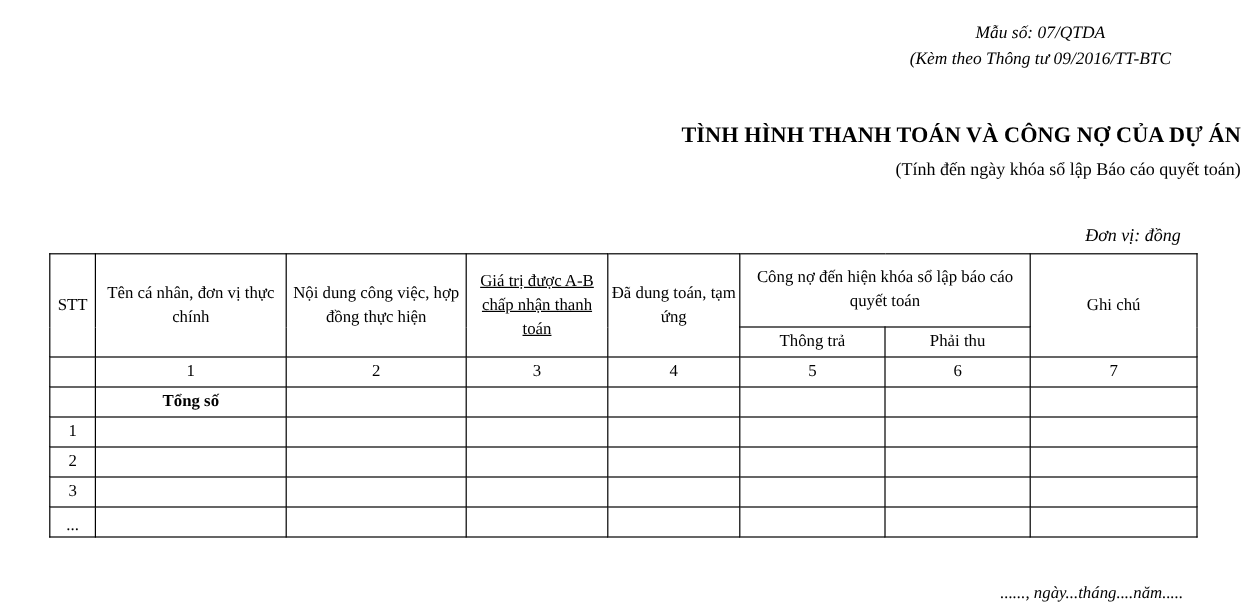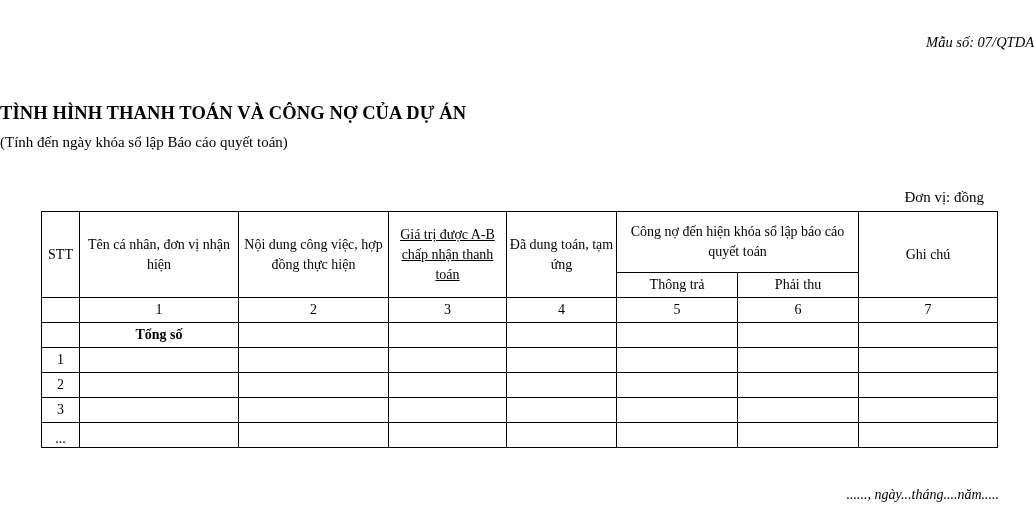--- a/index.html
+++ b/index.html
@@ -2,68 +2,69 @@
 <html><head>
 <meta charset="utf-8">
 <style>
   html, body { margin: 0; padding: 0; background: #ffffff; }
   body {
     width: 1034px; height: 507px; position: relative; overflow: hidden;
     font-family: "Liberation Serif", "DejaVu Serif", serif; color: #000;
   }
   .form-ref {
     position: absolute; left: 700px; top: 18px; width: 334px;
-    text-align: right; font-style: italic; font-size: 14.5px; line-height: 21px; margin-top: 14px;
+    text-align: center; font-style: italic; font-size: 14.5px; line-height: 21px;
   }
   .title {
-    position: absolute; left: 0; top: 103px; width: 1034px; text-align: left;
+    position: absolute; left: 0; top: 103px; width: 1034px; text-align: right;
     font-weight: bold; font-size: 18.5px; letter-spacing: 0.1px;
   }
   .subtitle {
-    position: absolute; left: 0; top: 134px; width: 1034px; text-align: left;
+    position: absolute; left: 0; top: 134px; width: 1034px; text-align: right;
     font-size: 15px;
   }
   .unit {
-    position: absolute; right: 50px; top: 189px; font-size: 15px;
+    position: absolute; right: 50px; top: 189px; font-style: italic; font-size: 15px;
   }
   table.report {
     position: absolute; left: 41px; top: 211px;
     border-collapse: collapse; font-size: 14px;
   }
   table.report td, table.report th {
     border: 1.3px solid #000; padding: 0 2px; text-align: center; vertical-align: middle;
     font-weight: normal; line-height: 20px;
   }
   .c0 { width: 33px; } .c1 { width: 154px; } .c2 { width: 145px; } .c3 { width: 113px; text-decoration: underline; }
   .c4 { width: 105px; } .c5 { width: 116px; } .c6 { width: 116px; } .c7 { width: 134px; }
   tr.h1 th { height: 60px; }
   tr.h2 th { height: 24px; }
   tr.num td { height: 24px; }
   tr.body td { height: 24px; text-align: center; }
   .bold { font-weight: bold !important; }
   .date-line {
-    position: absolute; right: 35px; top: 487px; font-style: italic; font-size: 14px;
+    position: absolute; right: 48px; top: 487px; font-style: italic; font-size: 14px;
   }
 </style>
 </head>
 <body>
 
 <div class="form-ref">
   <div>Mẫu số: 07/QTDA</div>
+  <div>(Kèm theo Thông tư 09/2016/TT-BTC</div>
 </div>
 
 <div class="title">TÌNH HÌNH THANH TOÁN VÀ CÔNG NỢ CỦA DỰ ÁN</div>
 <div class="subtitle">(Tính đến ngày khóa sổ lập Báo cáo quyết toán)</div>
 <div class="unit">Đơn vị: đồng</div>
 
 <table class="report">
   <thead>
     <tr class="h1">
       <th class="c0" rowspan="2">STT</th>
-      <th class="c1" rowspan="2">Tên cá nhân, đơn vị nhận hiện</th>
+      <th class="c1" rowspan="2">Tên cá nhân, đơn vị thực chính</th>
       <th class="c2" rowspan="2">Nội dung công việc, hợp đồng thực hiện</th>
       <th class="c3" rowspan="2">Giá trị được A-B chấp nhận thanh toán</th>
       <th class="c4" rowspan="2">Đã dung toán, tạm ứng</th>
       <th colspan="2">Công nợ đến hiện khóa sổ lập báo cáo quyết toán</th>
       <th class="c7" rowspan="2">Ghi chú</th>
     </tr>
     <tr class="h2">
       <th class="c5">Thông trả</th>
       <th class="c6">Phải thu</th>
     </tr>

